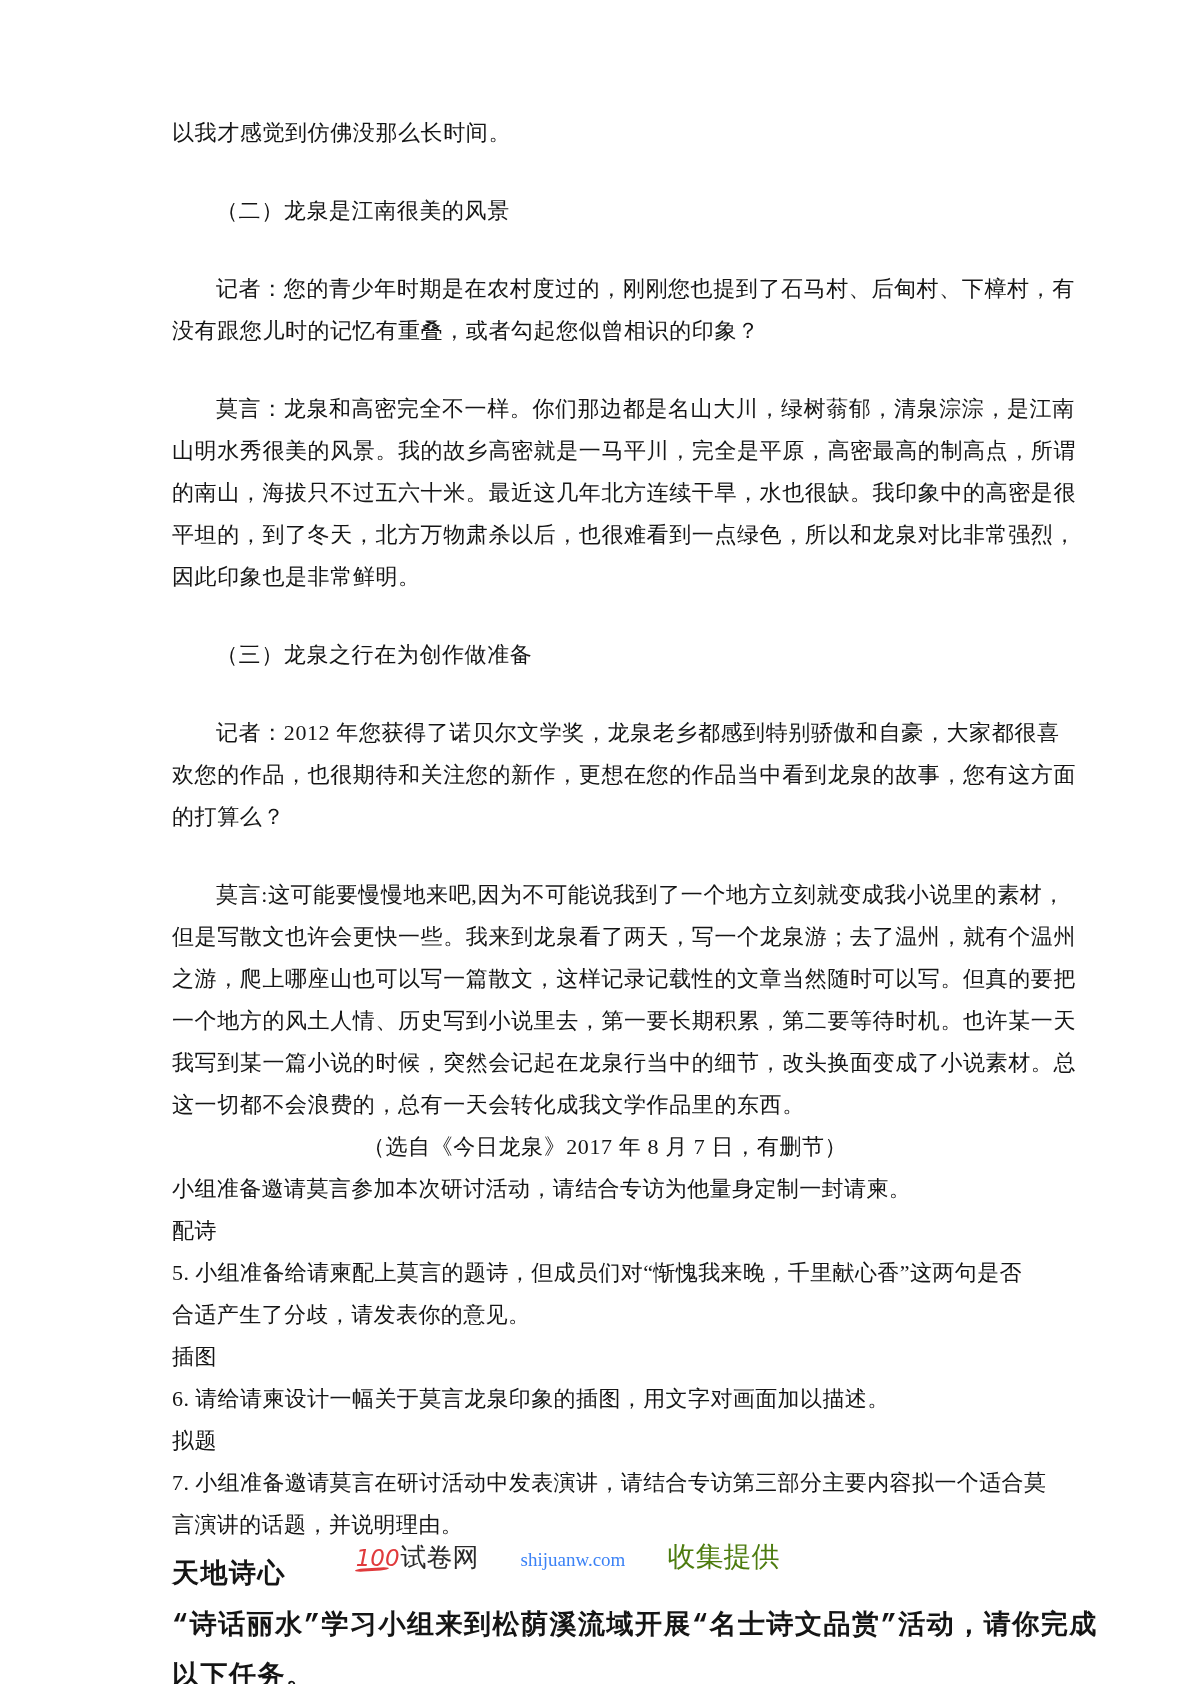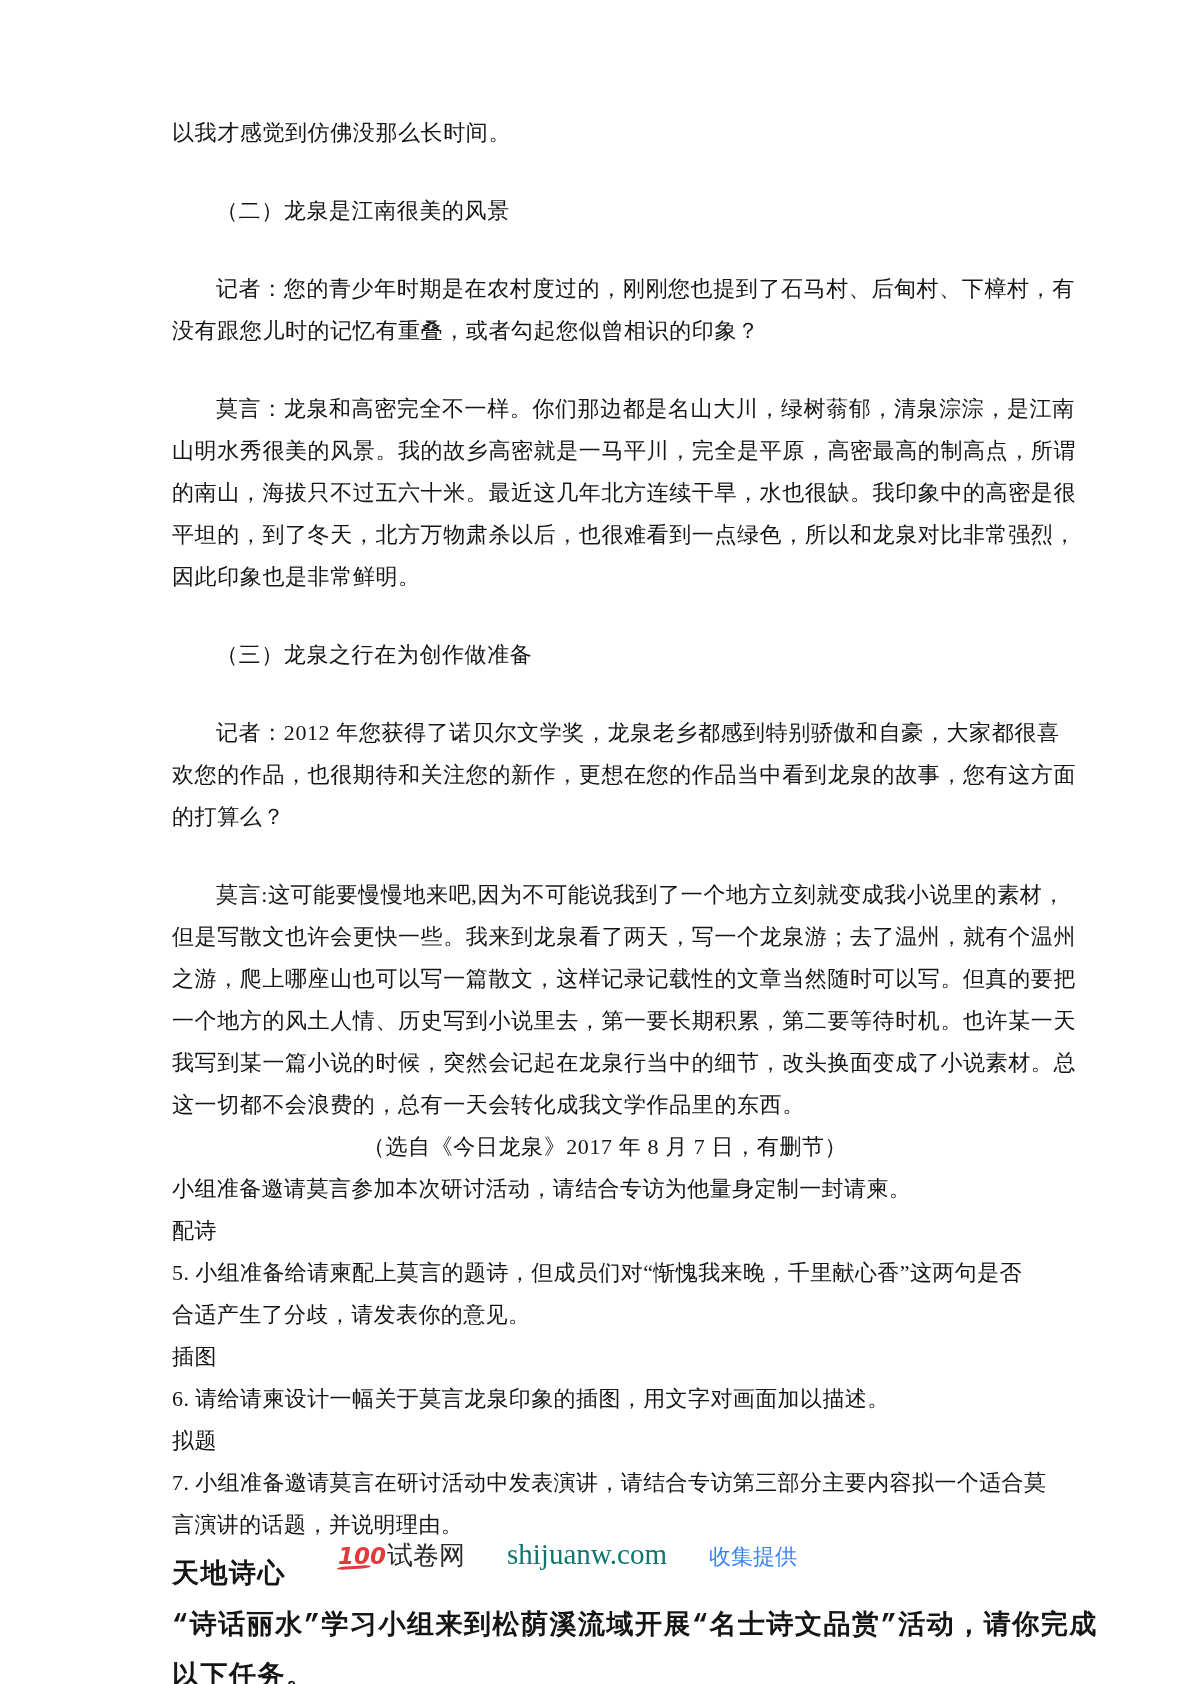--- a/index.html
+++ b/index.html
@@ -44,38 +44,38 @@
     font-size: 22px;
     color: #222222;
   }
   .footer .logo { display: inline-block; }
   .logo-num {
     position: relative;
     display: inline-block;
     color: var(--accent, #e03a3c);
     font-family: "DejaVu Sans", sans-serif;
     font-style: italic;
-    font-weight: bold;
+    font-weight: normal;
     font-size: 23px;
     margin-right: 1px;
   }
   .logo-num::after {
     content: "";
     position: absolute;
     left: -1px;
     bottom: 0px;
     width: 34px;
     height: 3px;
     background: var(--accent, #e03a3c);
     border-radius: 50% / 100%;
     transform: rotate(-4deg);
   }
   .logo-site { font-size: 26px; color: #2a2a2a; }
-  .footer-domain { margin: 0 42px; font-size: 29px; color: #0f766e; }
-  .footer-note { font-size: 22px; color: #3b82f6; }
+  .footer-domain { margin: 0 42px; font-size: 19px; color: #3b82f6; }
+  .footer-note { font-size: 28px; color: #4d7c0f; }
 </style>
 </head>
 <body>
 
 <div class="page">
   <div class="content">
     <div class="ln">以我才感觉到仿佛没那么长时间。</div>
     <div class="ln ind">（二）龙泉是江南很美的风景</div>
     <div class="ln ind">记者：您的青少年时期是在农村度过的，刚刚您也提到了石马村、后甸村、下樟村，有</div>
     <div class="ln">没有跟您儿时的记忆有重叠，或者勾起您似曾相识的印象？</div>

